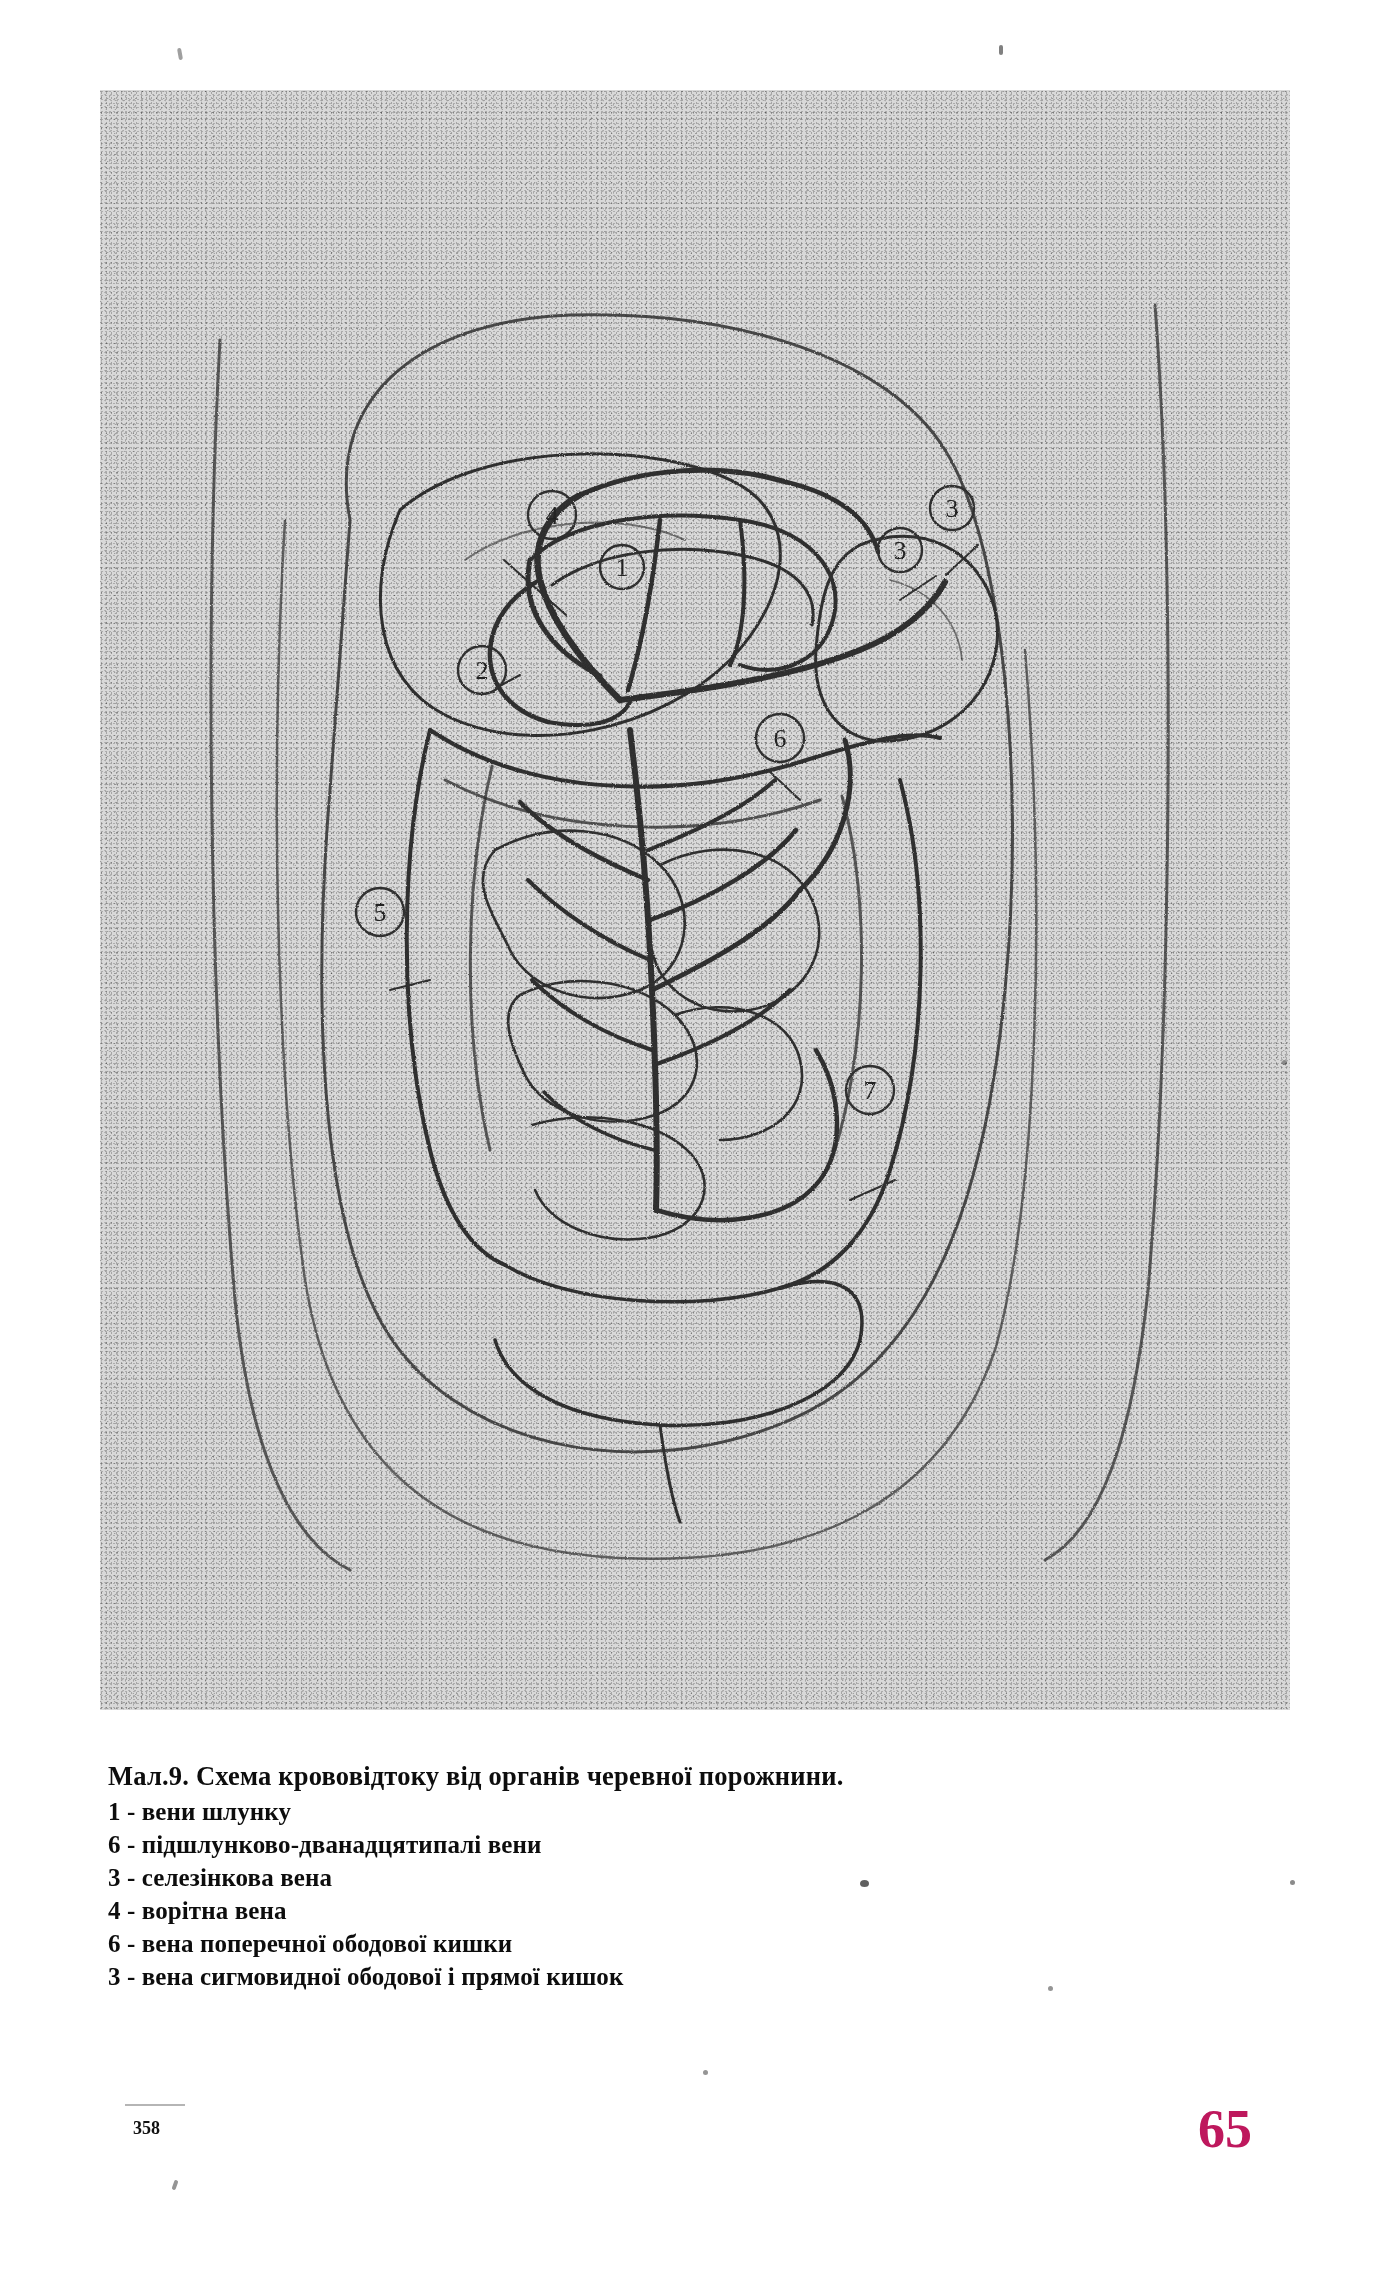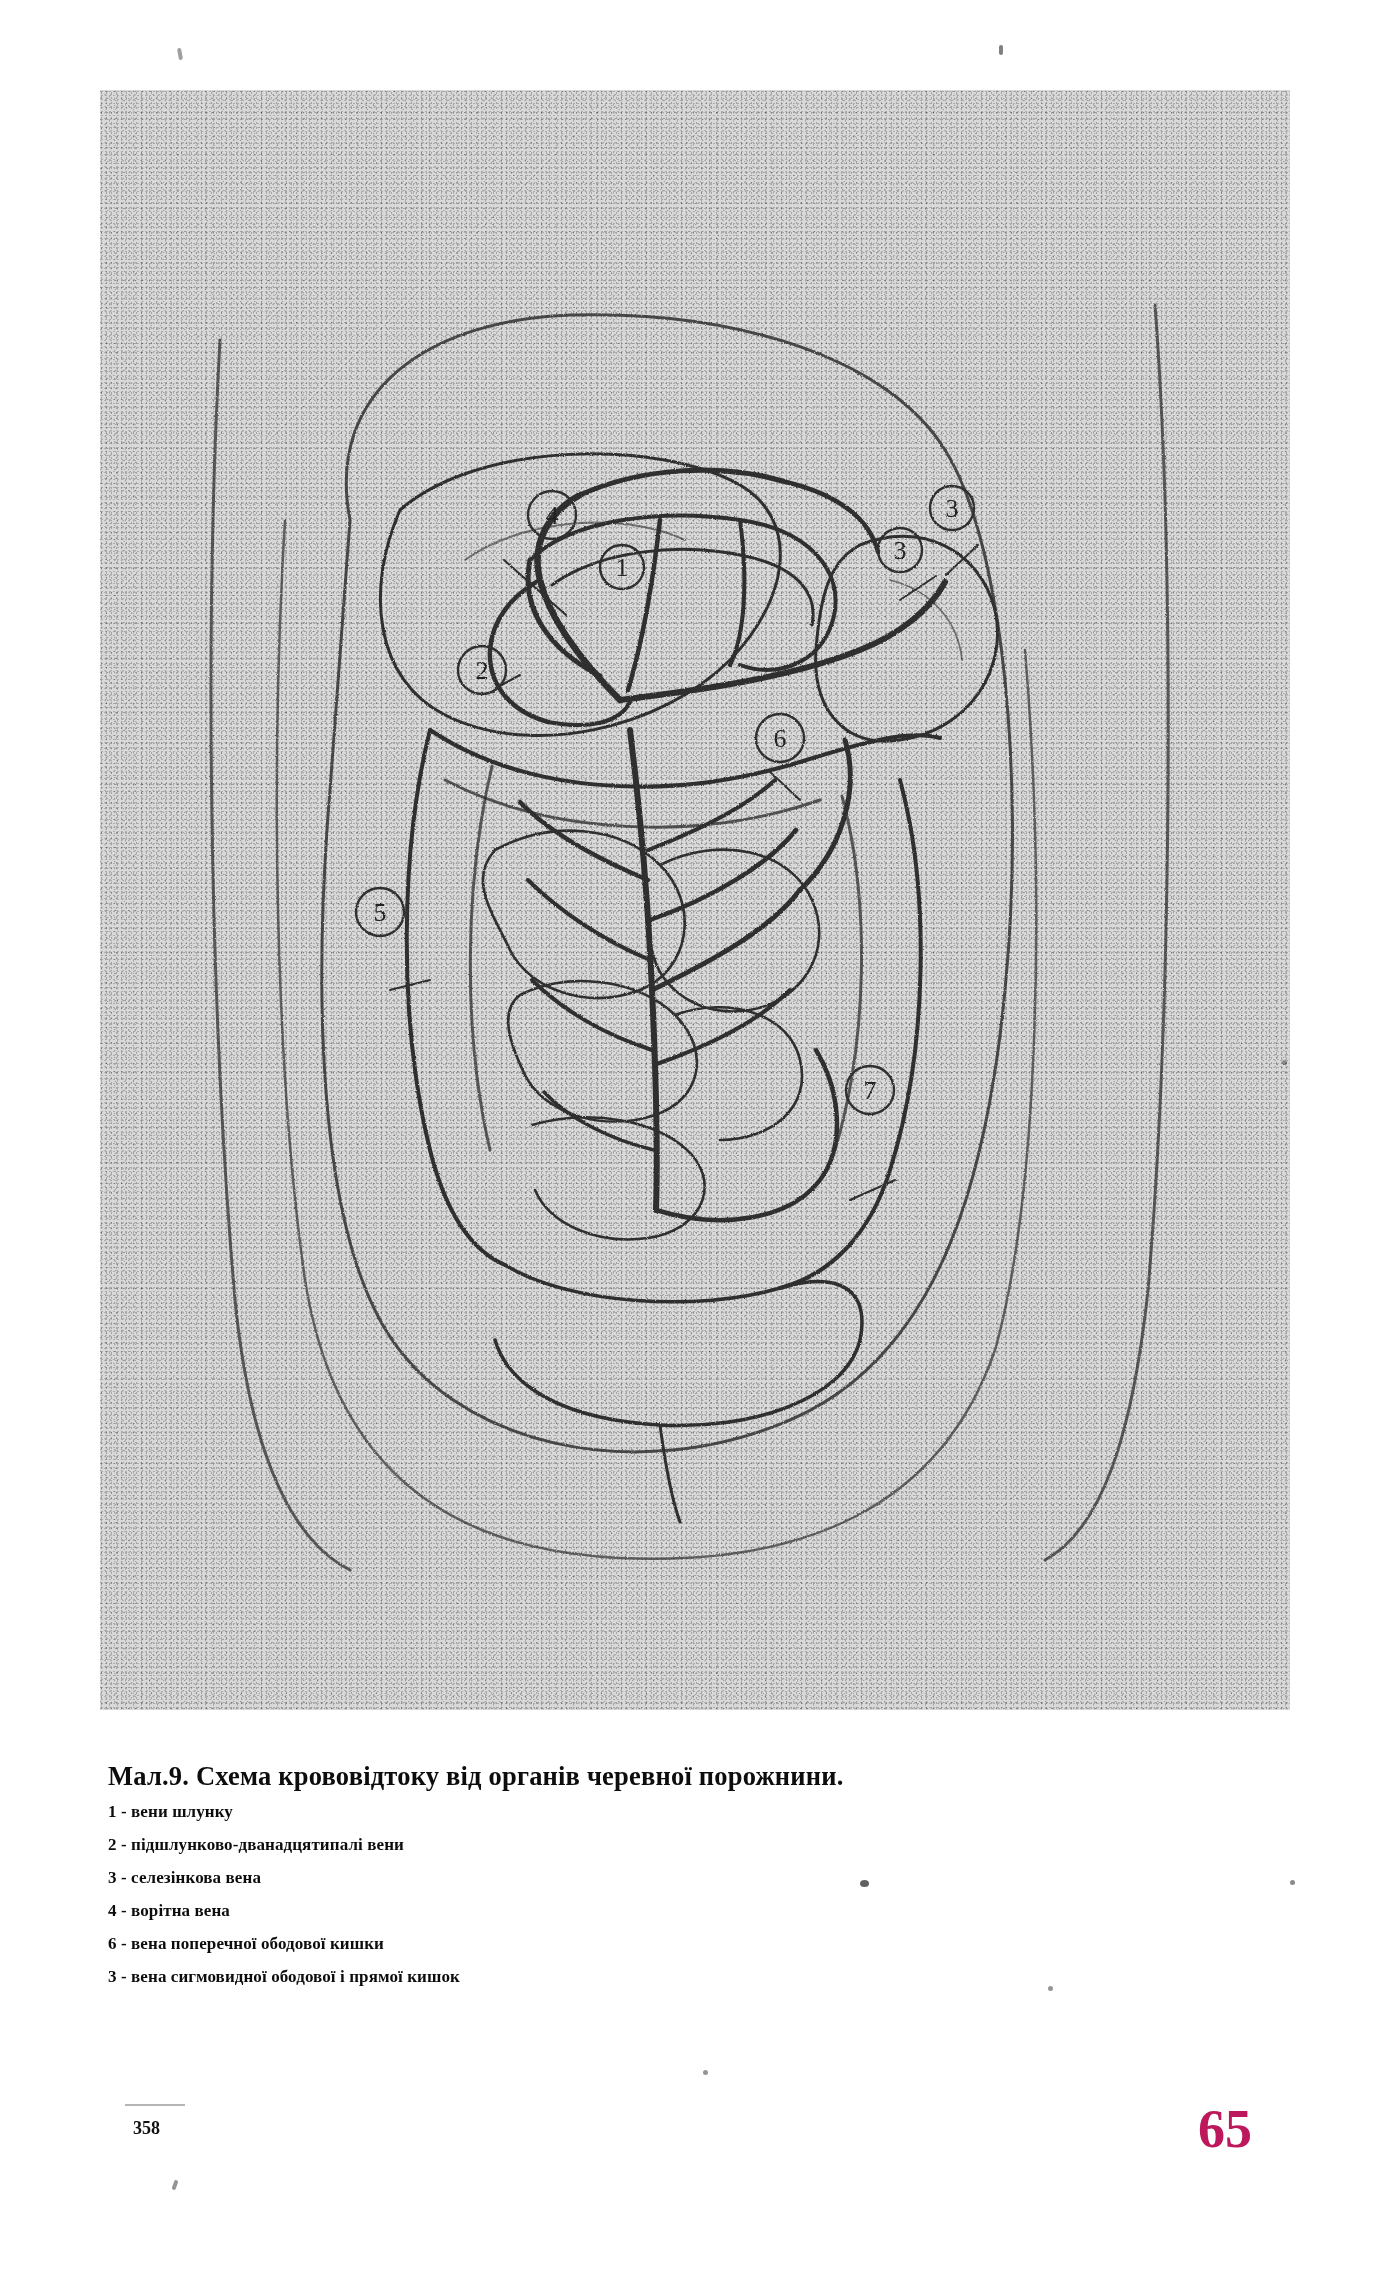--- a/index.html
+++ b/index.html
@@ -69,21 +69,21 @@
     color: #0d0d0d;
   }
   .caption-title {
     font-weight: bold;
     font-size: 26.5px;
     letter-spacing: .2px;
     margin-bottom: 2px;
   }
   .legend-line {
     font-weight: bold;
-    font-size: 17px;
+    font-size: 25px;
     letter-spacing: .1px;
     white-space: nowrap;
   }
 
   
   .folio-left {
     position: absolute;
     left: 133px;
     top: 2118px;
     font-family: "Liberation Serif", serif;
@@ -240,21 +240,21 @@
         <text x="770" y="1009">7</text>
       </g>
 
       <rect x="0" y="0" width="1190" height="1620" fill="transparent" filter="url(#grain)" opacity="0.22"></rect>
     </svg>
   </div>
 
   <div class="caption-block">
     <div class="caption-title">Мал.9. Схема крововідтоку від органів черевної порожнини.</div>
     <div class="legend-line">1 - вени шлунку</div>
-    <div class="legend-line">2 - підшлунково-дванадцятипалі вени</div>
+    <div class="legend-line">6 - підшлунково-дванадцятипалі вени</div>
     <div class="legend-line">3 - селезінкова вена</div>
     <div class="legend-line">4 - ворітна вена</div>
     <div class="legend-line">6 - вена поперечної ободової кишки</div>
     <div class="legend-line">3 - вена сигмовидної ободової і прямої кишок</div>
   </div>
 
   <div class="folio-left">358</div>
   <div class="folio-right">65</div>
 
   <div class="speck" style="left:999px;top:45px;width:4px;height:10px;border-radius:2px;opacity:.6;"></div>

